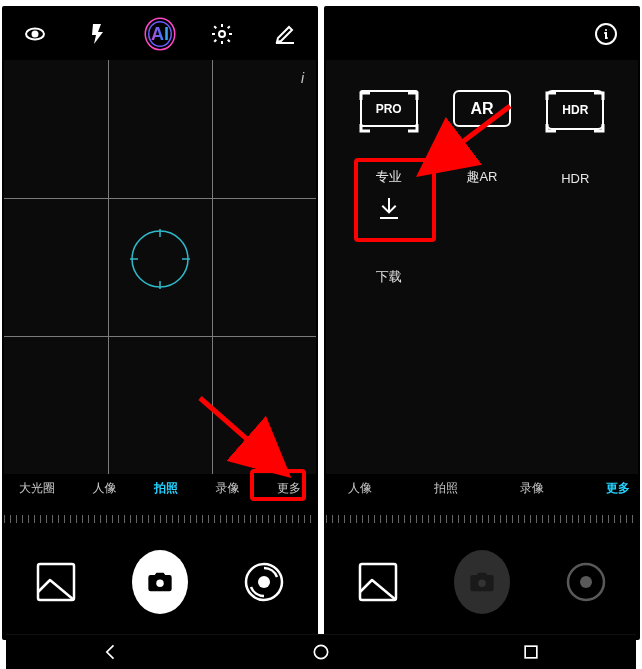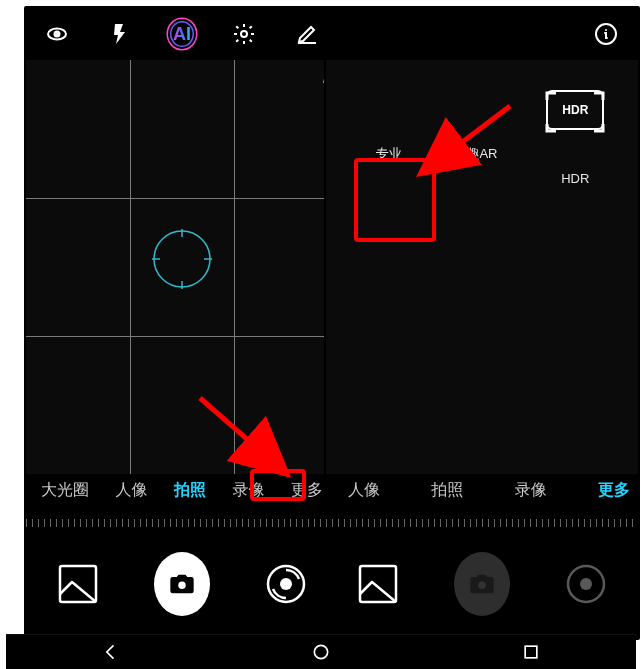--- a/index.html
+++ b/index.html
@@ -1,31 +1,31 @@
 <!DOCTYPE html>
 <html><head>
 <meta charset="utf-8">
 <style>
   html,body{margin:0;padding:0;background:#fff;font-family:"PingFang SC","Microsoft YaHei",Arial,sans-serif;}
   .stage{position:relative;width:642px;height:669px;background:#fff;overflow:hidden;}
   .phone{position:absolute;top:6px;width:312px;height:630px;background:#000;display:flex;flex-direction:column;border:2px solid #000;border-radius:2px;}
-  .phone.left{left:24px;justify-content:space-between;}
+  .phone.left{left:2px;justify-content:space-between;}
   .phone.right{left:324px;}
   .topbar{height:52px;display:flex;align-items:center;justify-content:space-around;background:#000;}
   .topbar .ticon{width:28px;height:28px;display:flex;align-items:center;justify-content:center;color:#fff;}
   .topbar .ticon svg{width:24px;height:24px;}
   .viewfinder{position:relative;flex:0 0 414px;height:414px;background:#0c0b0b;}
   .gridline{position:absolute;background:#7b7b7b;}
   .gridline.v{top:0;bottom:0;width:1px;}
   .gridline.h{left:0;right:0;height:1px;}
   .focusring{position:absolute;left:50%;top:48%;width:70px;height:70px;margin-left:-35px;margin-top:-35px;}
   .focusring svg{width:70px;height:70px;}
   .info-i{position:absolute;right:12px;top:10px;color:#ccc;font-size:14px;font-style:italic;}
   .modes-row{display:flex;justify-content:space-between;width:100%;max-width:290px;margin:0 auto;}
-  .mode{font-size:16px;color:#c9c9c9;padding:6px 4px;white-space:nowrap;}
+  .mode{font-size:12px;color:#c9c9c9;padding:6px 4px;white-space:nowrap;}
   .mode.active{color:#26d3ff;font-weight:600;}
   .ruler{height:14px;background:#000;position:relative;margin-top:4px;margin-bottom:2px;}
   .ruler:before{content:"";position:absolute;left:0;right:0;top:6px;height:8px;
     background:repeating-linear-gradient(90deg,#666 0,#666 1px,transparent 1px,transparent 6px);}
   .bottombar{flex:1;display:flex;align-items:center;justify-content:space-around;background:#000;}
   .bbtn{width:56px;height:56px;display:flex;align-items:center;justify-content:center;color:#fff;}
   .bbtn svg{width:48px;height:48px;}
   .shutter{width:64px;height:64px;border-radius:50%;background:#fff;display:flex;align-items:center;justify-content:center;}
   .shutter svg{width:28px;height:28px;}
   .shutter.dim{background:#2e2e2e;color:#1a1a1a;}
@@ -137,33 +137,50 @@
         <svg viewBox="0 0 24 24" fill="none" stroke="#fff" stroke-width="2">
             <circle cx="12" cy="12" r="10"></circle>
             <path d="M12 8h.01M11 11h1v5h1" stroke-linecap="round"></path>
           </svg>
       </span>
     </div>
 
     <div class="viewfinder">
       <div class="grid3">
         <div class="tile">
+          <div class="box" style="font-size:12px;font-weight:700;border-radius:2px;position:relative;">
+            <span>PRO</span>
+            <svg style="position:absolute;inset:-4px" viewBox="0 0 62 48" fill="none" stroke="#fff" stroke-width="3">
+              <path d="M3 12V5h9M59 12V5h-9M3 36v7h9M59 36v7h-9"></path>
+            </svg>
+          </div>
           <span class="lbl">专业</span>
         </div>
         <div class="tile">
+          <div class="box" style="font-size:16px;font-weight:800;">
+              <span>AR</span>
+            </div>
           <span class="lbl">趣AR</span>
         </div>
         <div class="tile">
           <div class="box" style="font-size:12px;font-weight:700;position:relative;">
             <span>HDR</span>
              <svg style="position:absolute;inset:-4px" viewBox="0 0 62 48" fill="none" stroke="#fff" stroke-width="3">
               <path d="M3 12V5h9M59 12V5h-9M3 36v7h9M59 36v7h-9"></path>
             </svg>
           </div>
           <span class="lbl">HDR</span>
+        </div>
+        <div class="tile">
+          <div class="box nb">
+            <svg width="28" height="28" viewBox="0 0 28 28" fill="#fff">
+                <path d="M13 3h2v12l5-5 1.4 1.4L14 18.8 6.6 11.4 8 10l5 5V3zM5 22h18v2H5z"></path>
+              </svg>
+          </div>
+          <span class="lbl">下载</span>
         </div>
       </div>
     </div>
 
     <div class="modes-row" style="padding:0 18px 2px 18px;display:flex;justify-content:space-between;">
       <span class="mode">人像</span>
       <span class="mode">拍照</span>
       <span class="mode">录像</span>
       <span class="mode active">更多</span>
     </div>

